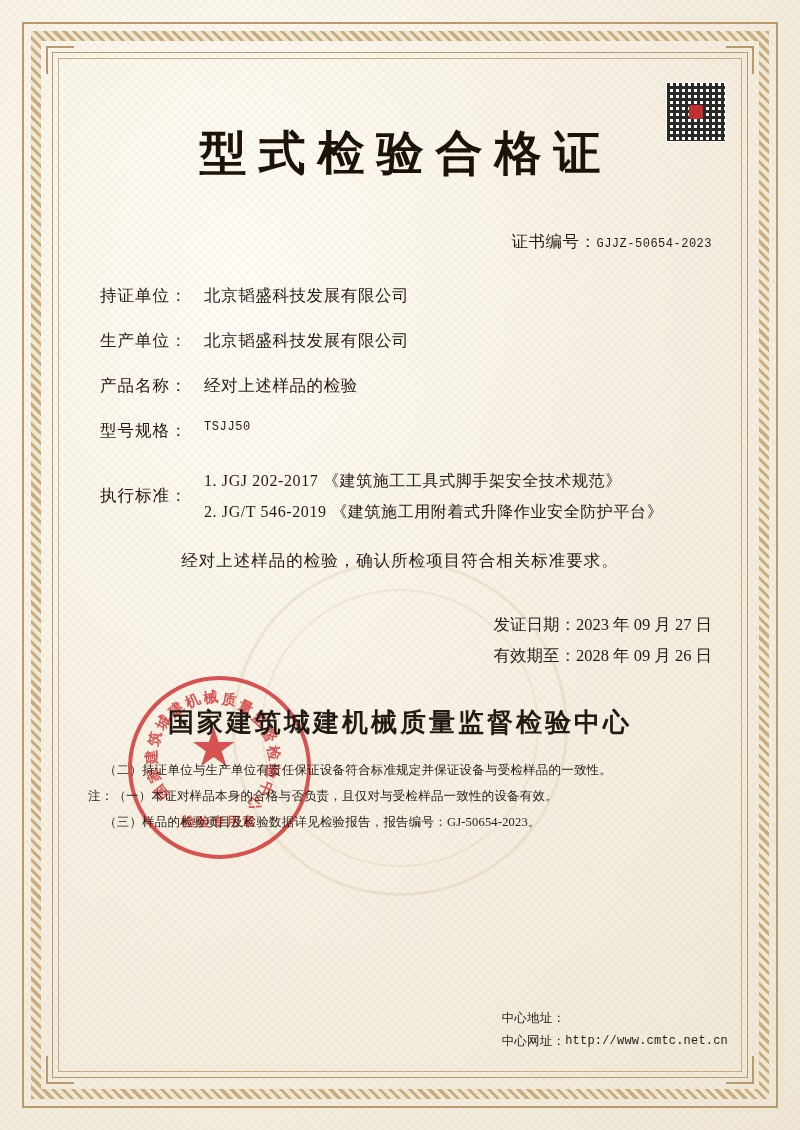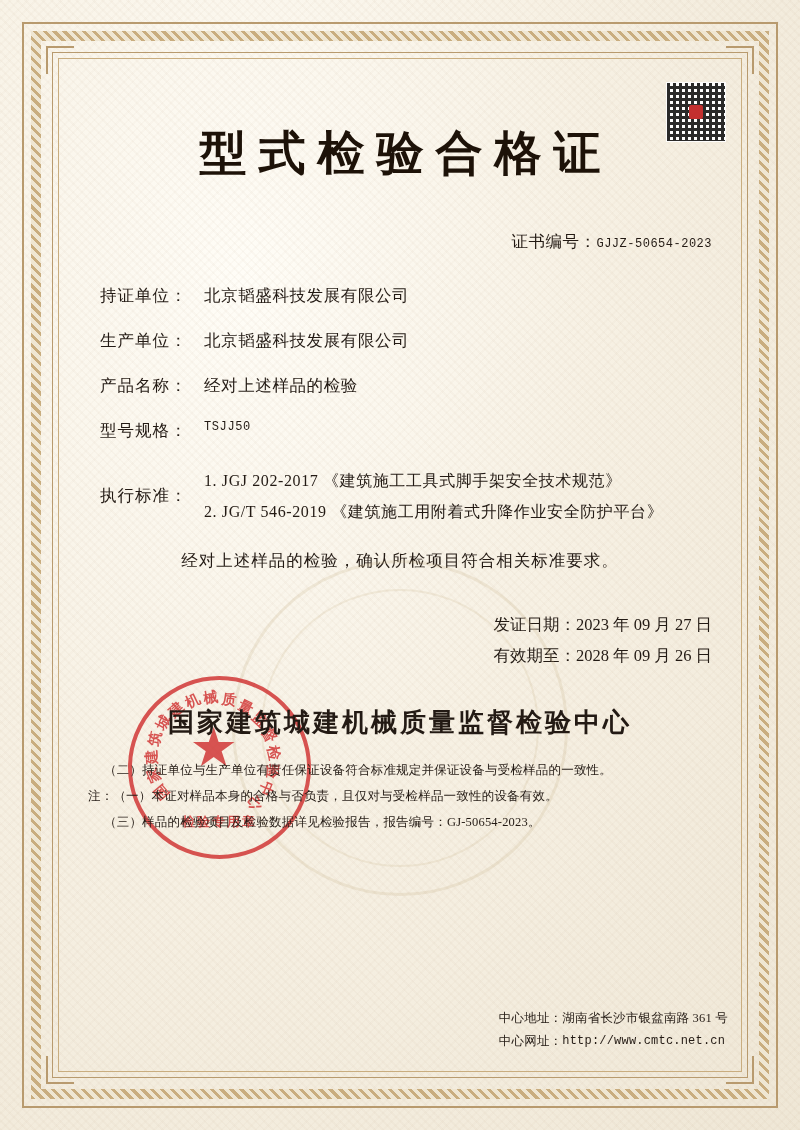--- a/index.html
+++ b/index.html
@@ -280,21 +280,20 @@
 
     <div class="notes">
       <div class="n n2">（二）持证单位与生产单位有责任保证设备符合标准规定并保证设备与受检样品的一致性。</div>
       <div class="n n1">注：（一）本证对样品本身的合格与否负责，且仅对与受检样品一致性的设备有效。</div>
       <div class="n n3">（三）样品的检验项目及检验数据详见检验报告，报告编号：GJ-50654-2023。</div>
     </div>
 
     <div class="footer">
       <div class="f-row">
         <span class="f-lab">中心地址：</span>
-        <span>湖南省长沙市银盆南路 361 号</span>
       </div>
       <div class="f-row">
         <span class="f-lab">中心网址：</span>
         <span class="mono">http://www.cmtc.net.cn</span>
       </div>
     </div>
 
   </div>
 
   <div class="seal">

